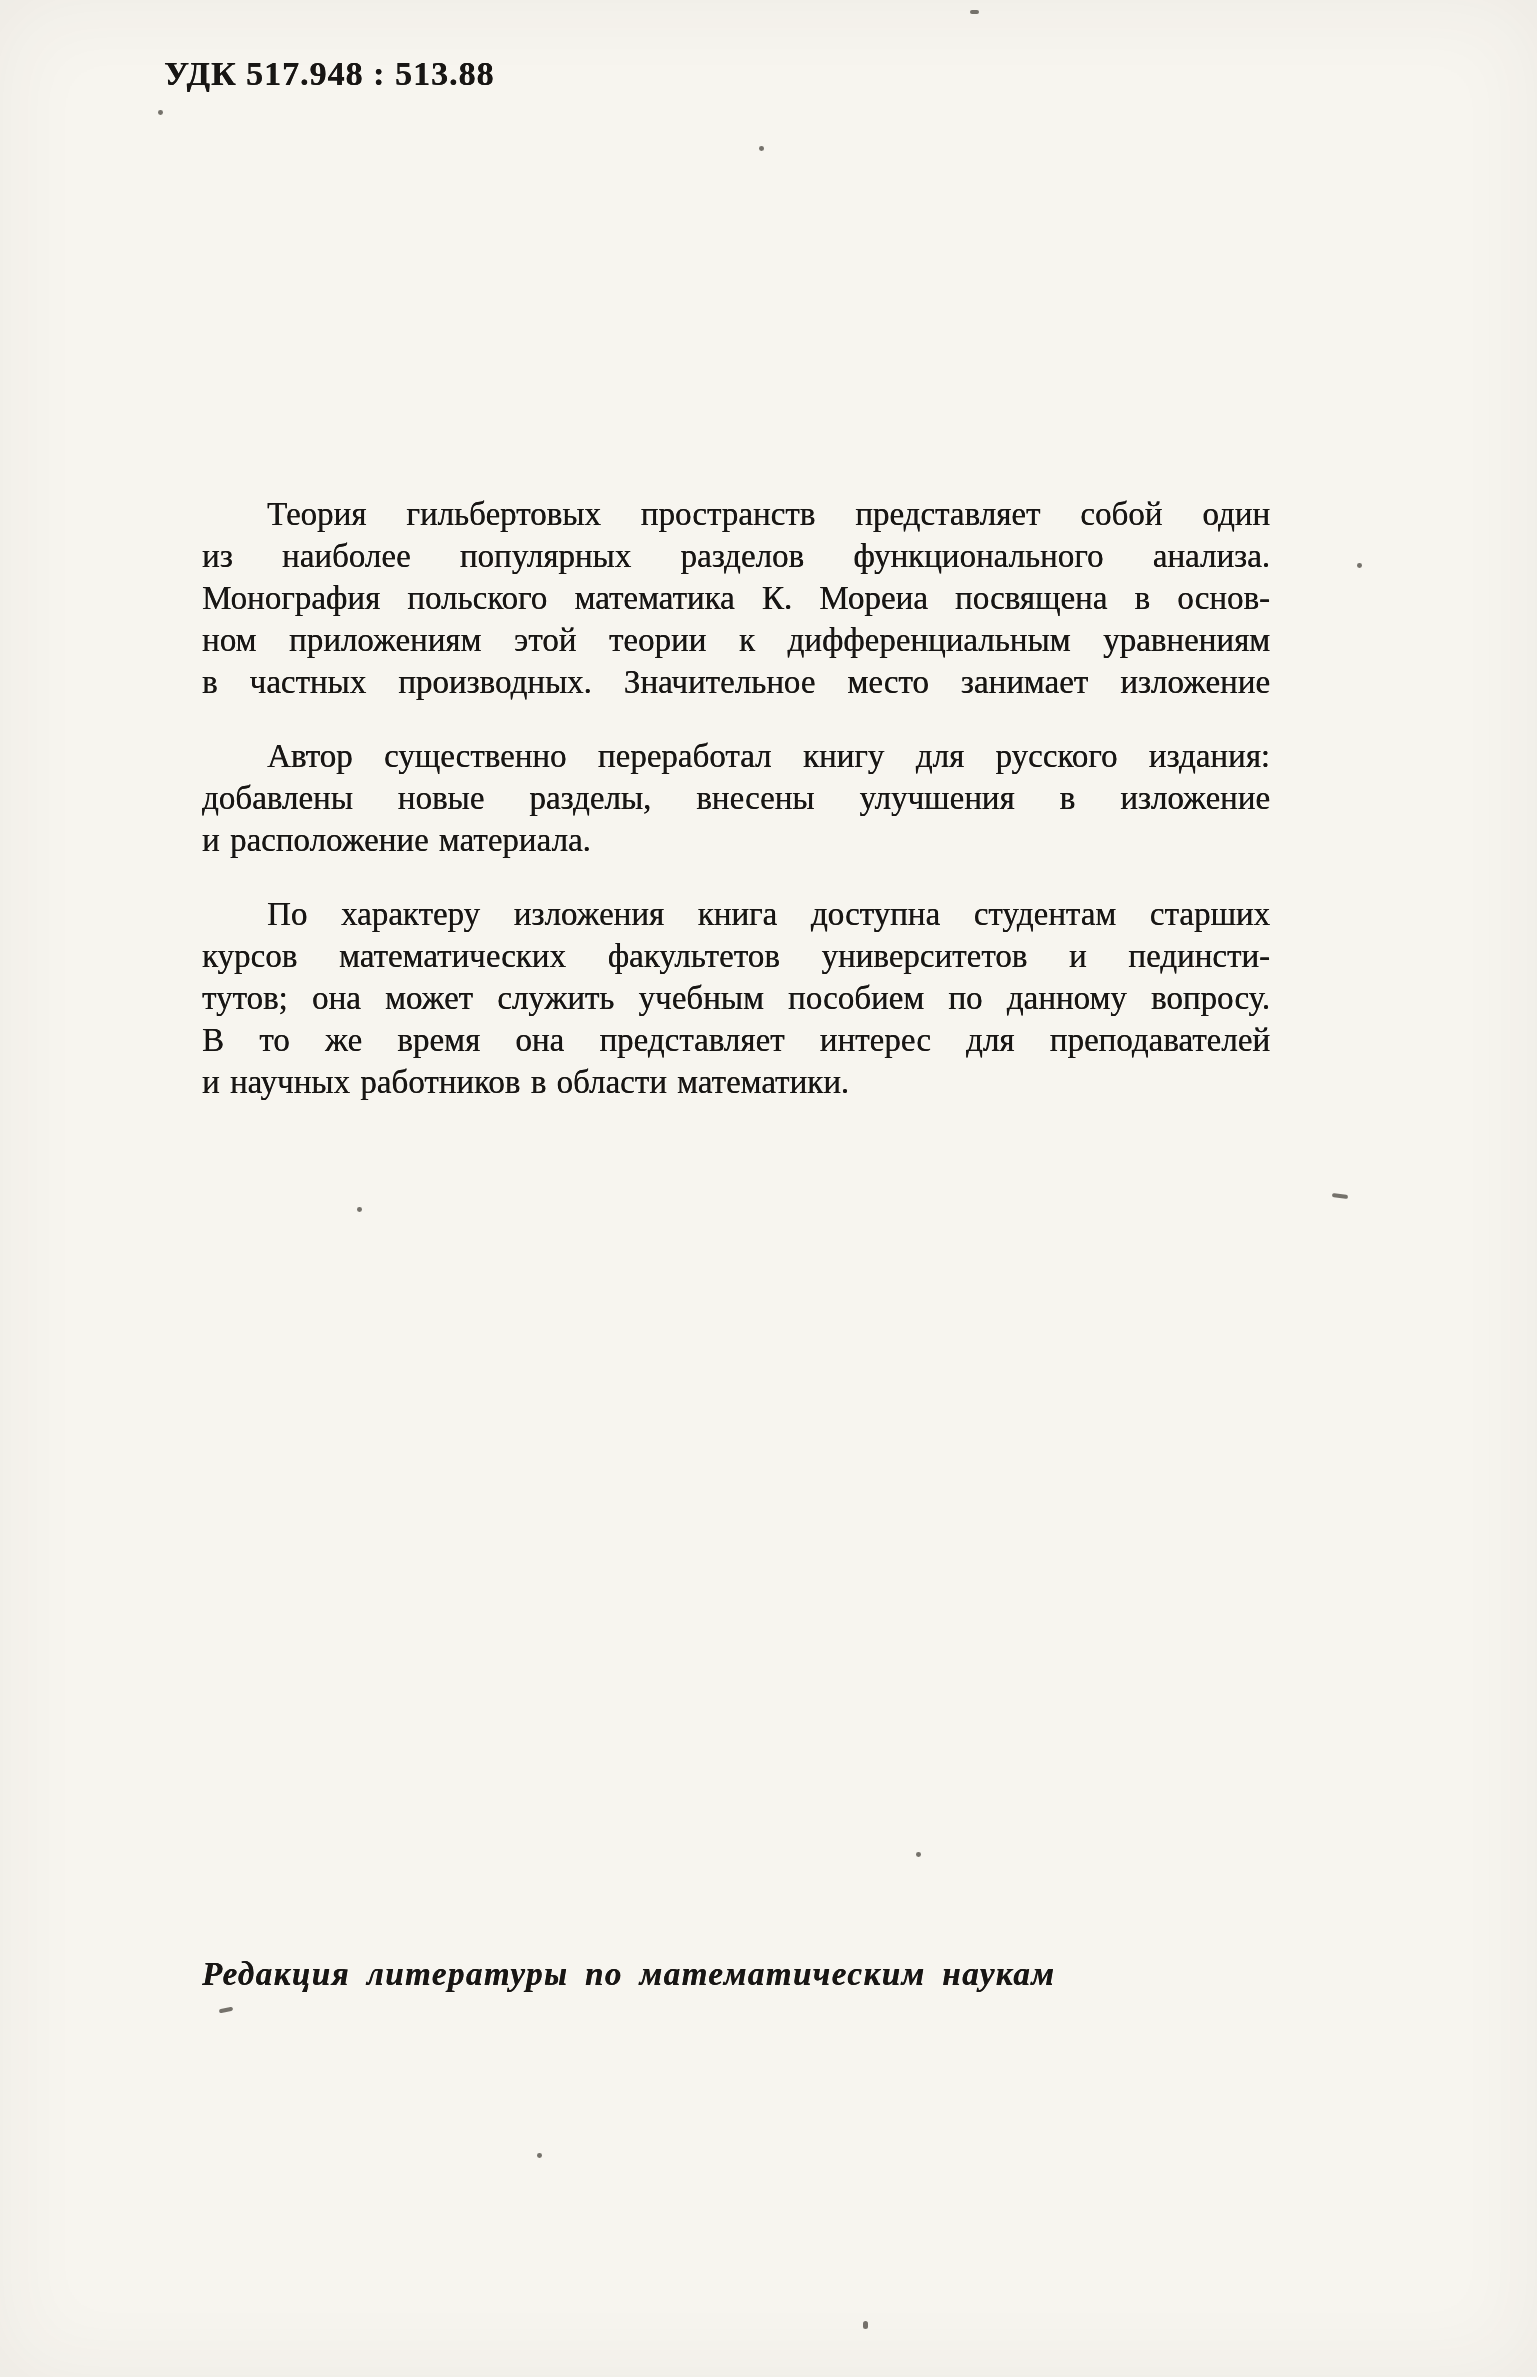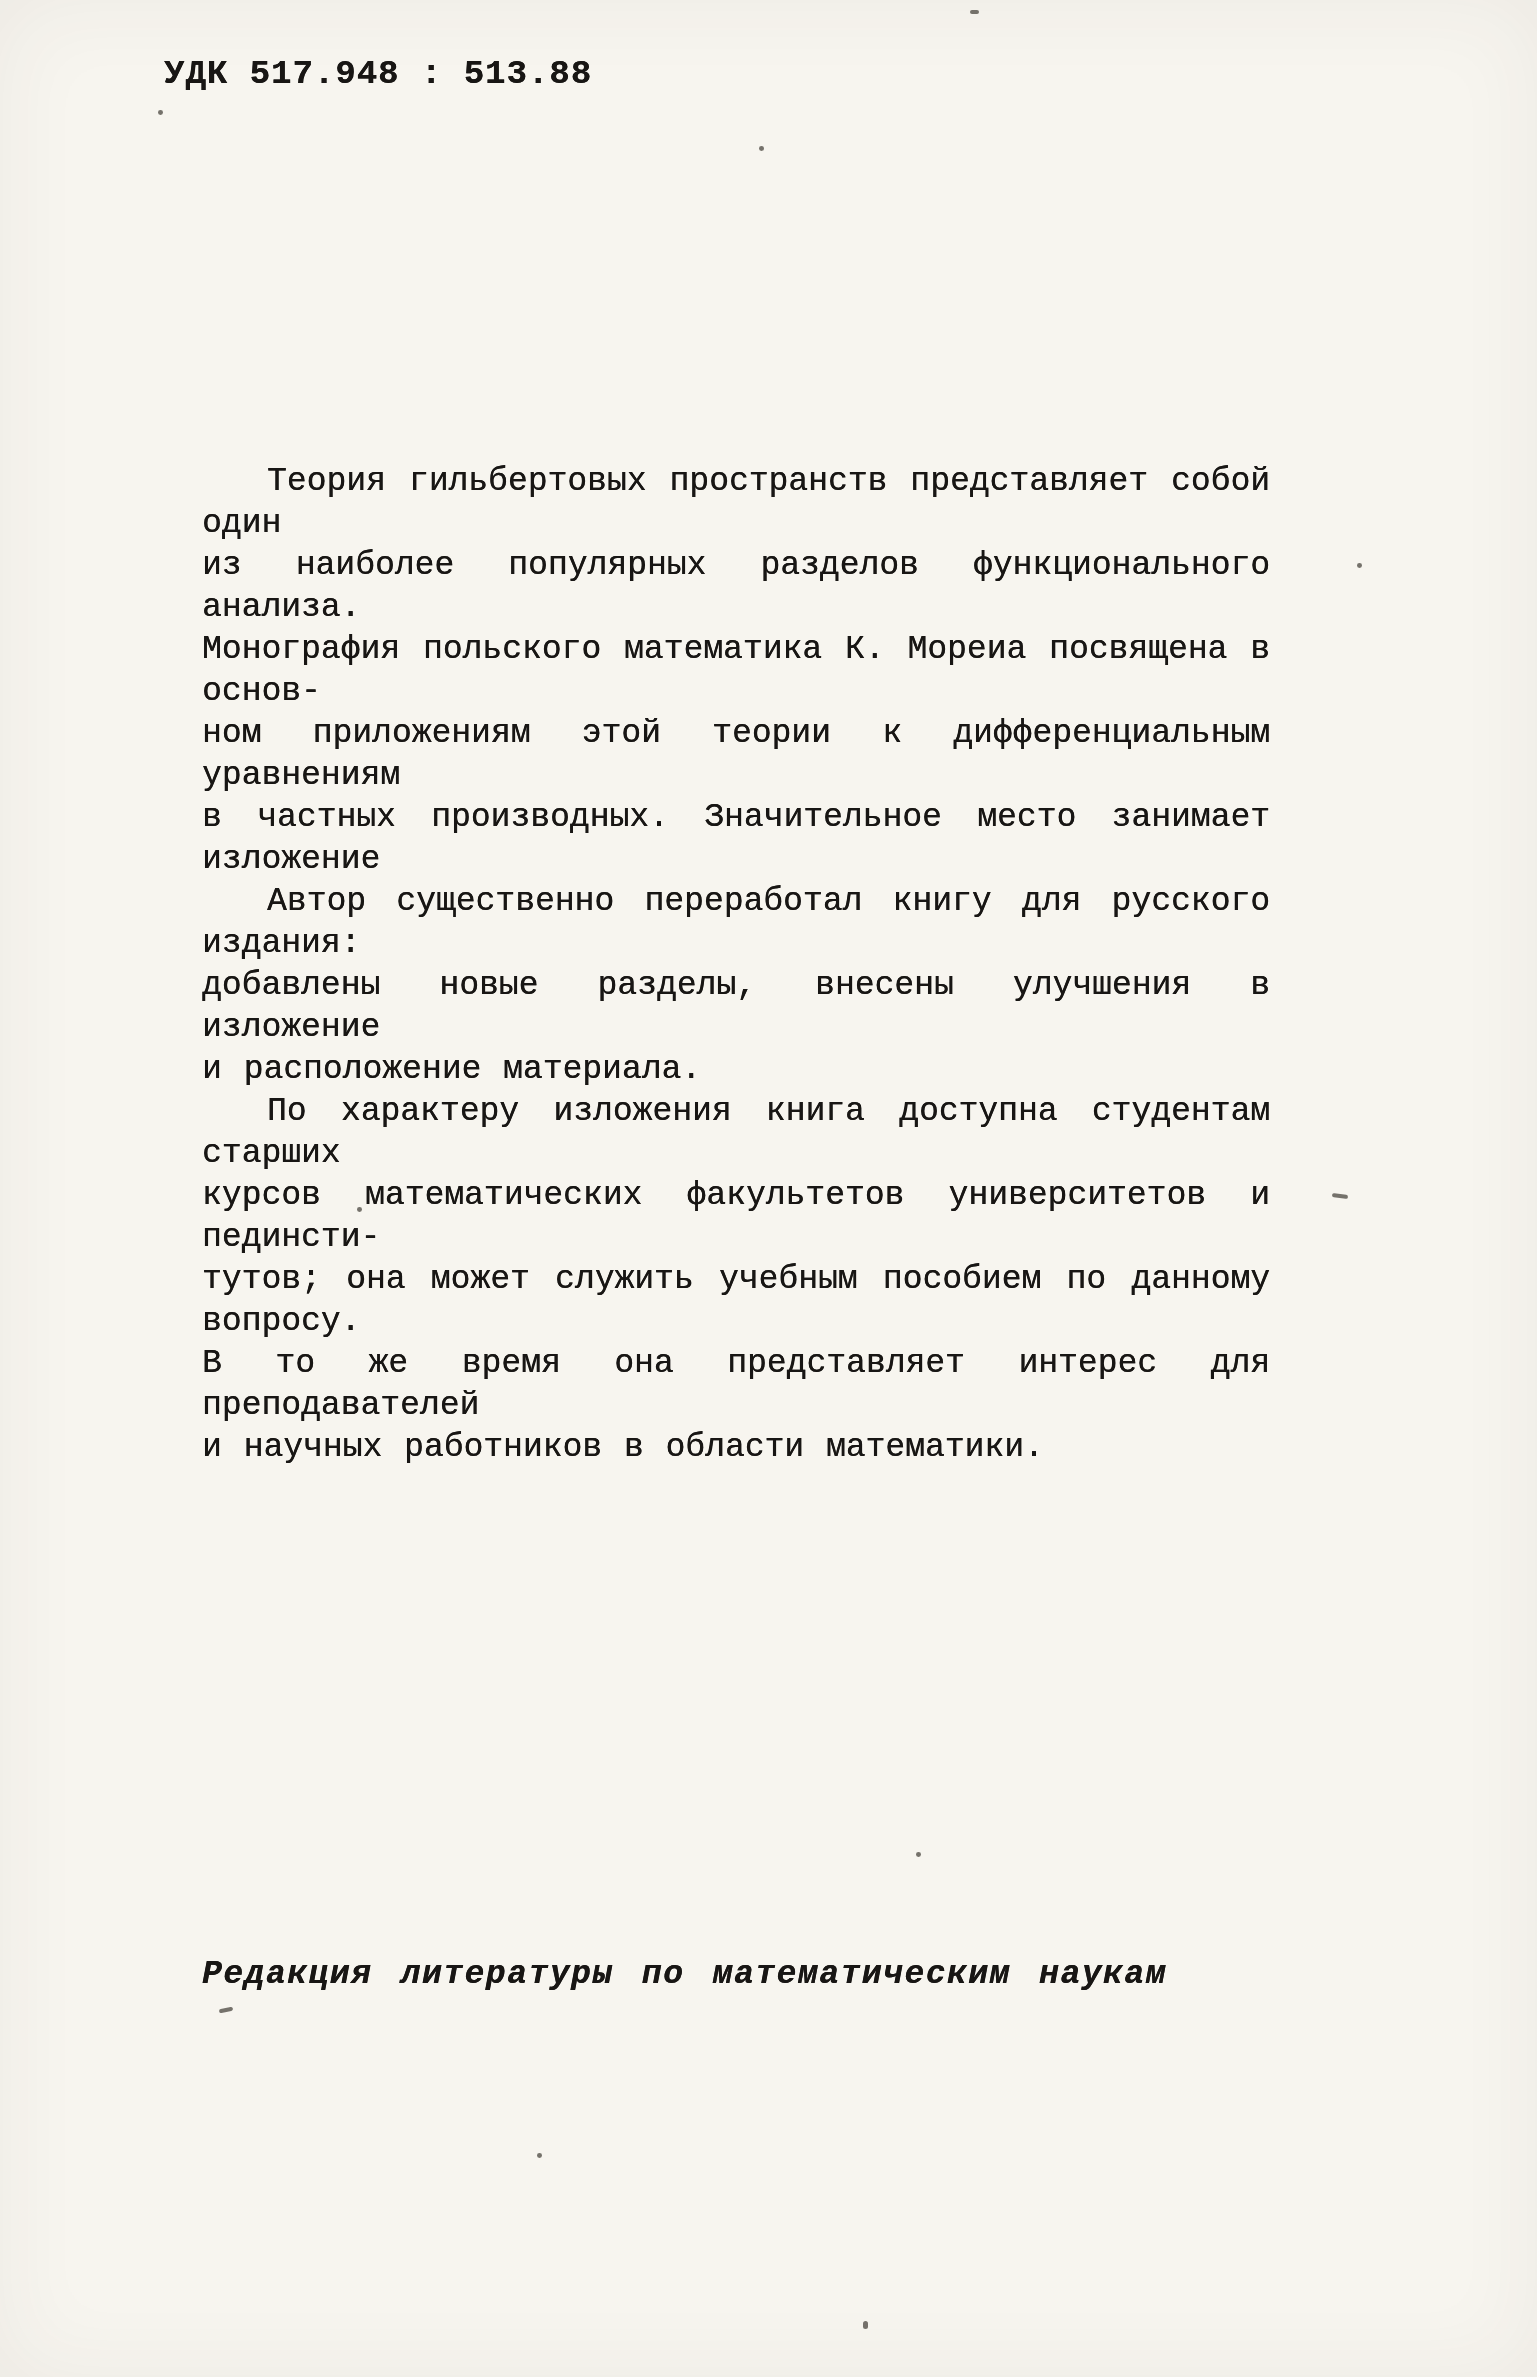--- a/index.html
+++ b/index.html
@@ -7,21 +7,21 @@
     padding: 0;
     background: #e9e7e1;
   }
   .page {
     position: relative;
     width: 1538px;
     height: 2378px;
     margin: 0 auto;
     background: #f7f5ef;
     box-shadow: inset 0 0 89px rgba(60,55,45,0.06);
-    font-family: Liberation Mono, monospace;
+    font-family: Liberation Serif, serif;
     color: #181614;
     overflow: hidden;
   }
   .udc {
     position: absolute;
     top: 55px;
     left: 164px;
     font-size: 34px;
     font-weight: bold;
     letter-spacing: 1px;
@@ -43,20 +43,21 @@
     font-size: 33px;
     line-height: 42px;
     text-align: justify;
     text-align-last: justify;
     word-spacing: 2px;
     text-shadow: 0.3px 0 0 currentColor;
     white-space: normal;
   }
   .line.first {
     text-indent: 65px;
+    margin-top: 32px;
   }
   .line.last {
     text-align-last: left;
   }
   .footer {
     position: absolute;
     top: 1956px;
     left: 202px;
     width: 1068px;
     font-style: italic;

